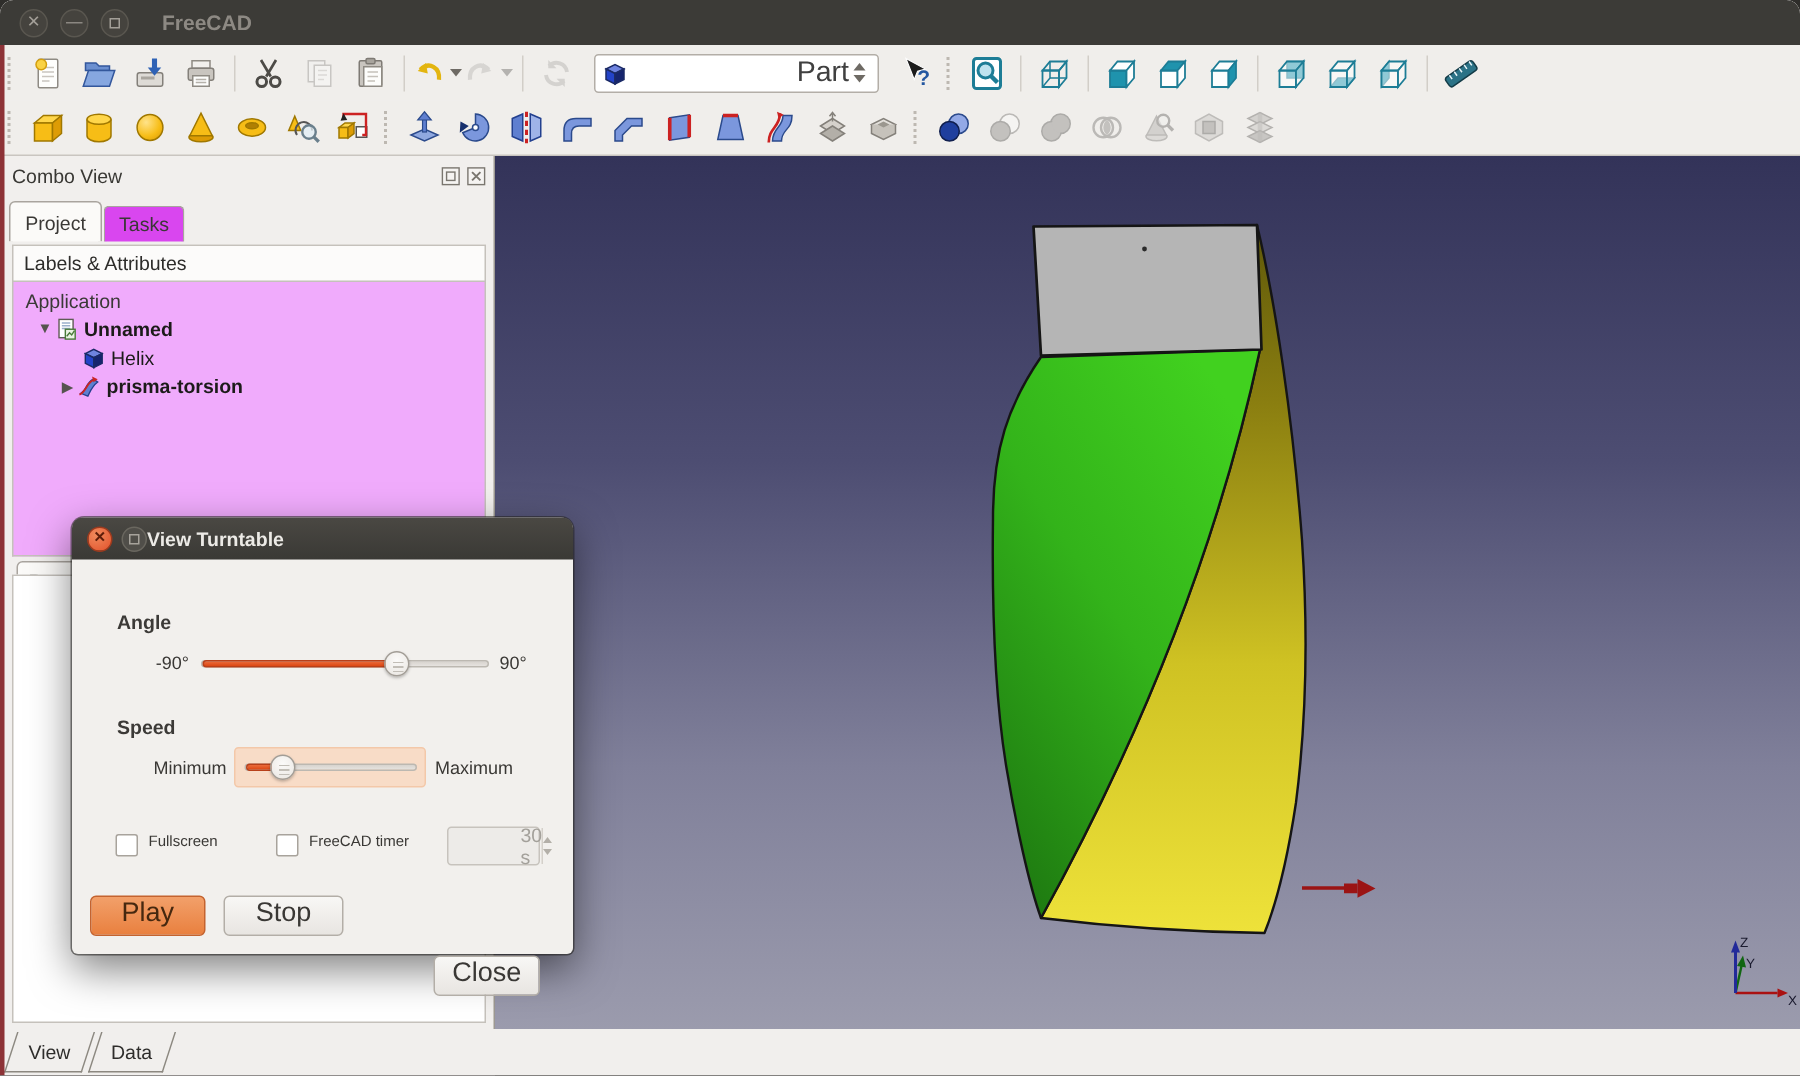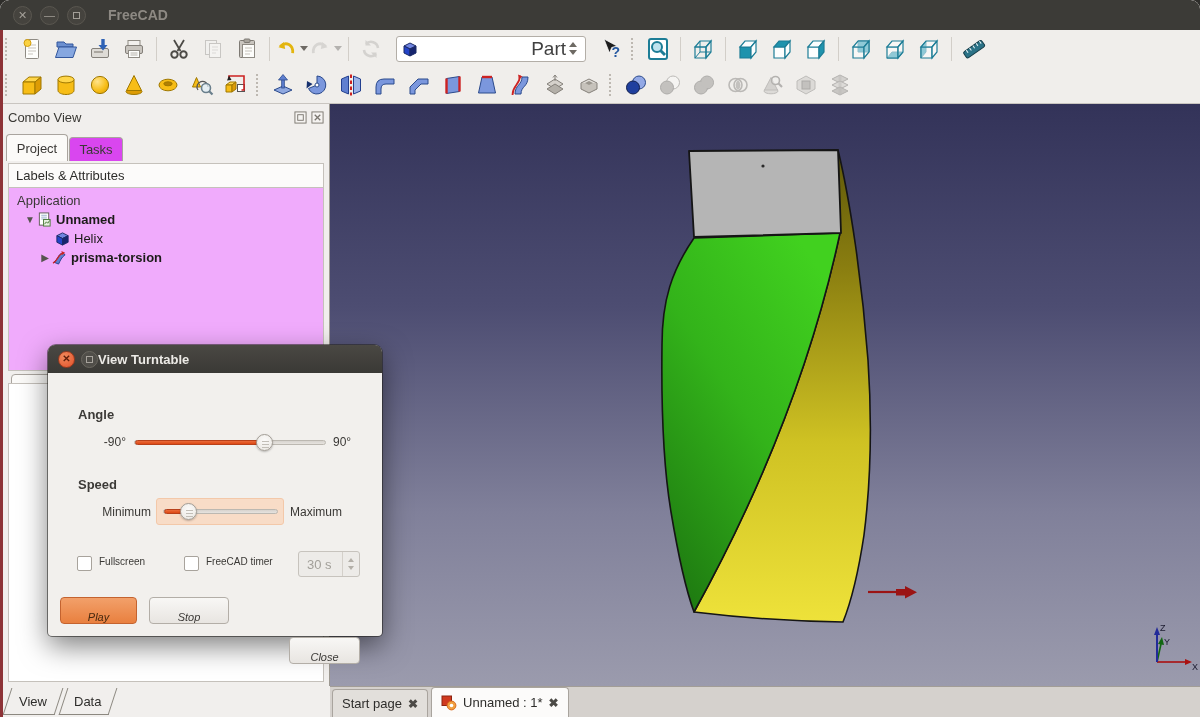--- a/index.html
+++ b/index.html
@@ -75,26 +75,26 @@
   .dlg-label{position:absolute;font-weight:bold;font-size:13px;color:#3c3a37;}
   .sl-minmax{position:absolute;font-size:12px;color:#3a3835;}
   .track{position:absolute;height:5px;border-radius:3px;background:linear-gradient(#d7d3ce,#e6e3df);border:1px solid #bcb8b1;}
   .track .fill{position:absolute;left:0;top:-1px;height:5px;border-radius:3px 0 0 3px;background:linear-gradient(#ea6b3b,#dd4814);border:1px solid #b8401a;}
   .handle{position:absolute;top:-7px;width:17px;height:17px;border-radius:50%;background:radial-gradient(circle at 50% 35%,#fbfaf9,#e9e6e1);border:1px solid #a29d96;box-shadow:0 1px 2px rgba(0,0,0,.25);}
   .handle::after{content:"";position:absolute;left:5px;top:5.5px;width:7px;height:7px;background:repeating-linear-gradient(#c2beb7 0 1px,transparent 1px 3px);}
   .focus-wrap{position:absolute;background:#f8dcc7;border:1px solid #f3c8a9;border-radius:3px;}
   .cb{position:absolute;width:15px;height:15px;background:#fff;border:1px solid #a8a39c;border-radius:2px;}
   .cb-label{position:absolute;font-size:10px;color:#3a3835;}
   .spinbox{position:absolute;width:62px;height:26px;background:#edebe8;border:1px solid #c7c3bd;border-radius:3px;display:flex;align-items:center;}
-  .spin-val{flex:1;font-size:13px;color:#a3a09a;padding-left:8px;}
+  .spin-val{flex:1;font-size:13px;color:#a3a09a;padding-left:8px;margin-left:40px;}
   .spin-arrows{width:17px;height:24px;border-left:1px solid #d4d0ca;display:flex;flex-direction:column;align-items:center;justify-content:center;gap:4px;}
   .spin-arrows i{display:block;width:0;height:0;border-left:3.5px solid transparent;border-right:3.5px solid transparent;}
   .spin-arrows .up{border-bottom:4px solid #b3afa8;}
   .spin-arrows .dn{border-top:4px solid #b3afa8;}
-  .dlg-button{position:absolute;height:27px;border-radius:4px;font-size:11px;display:flex;align-items:flex-end;justify-content:center;font-style:italic;}
+  .dlg-button{position:absolute;height:27px;border-radius:4px;font-size:18px;display:flex;align-items:flex-start;justify-content:center;}
   .dlg-button.plain{background:linear-gradient(#f8f7f5,#e8e5e1);border:1px solid #b3aea7;color:#3a3835;}
   .dlg-button.primary{background:linear-gradient(#f2a06a,#e9803f);border:1px solid #c4632f;color:#46280f;}
 </style>
 </head>
 <body>
 
 <div id="app">
 
   <div class="titlebar">
     <div class="winbtn">✕</div>
@@ -643,37 +643,20 @@
       <path d="M12,44 L16,26" stroke="#116611" stroke-width="1.6"></path>
       <path d="M13,26 L17,19 L19,27 Z" fill="#116611"></path>
       <path d="M12,44 V16" stroke="#222a99" stroke-width="2"></path>
       <path d="M9,17 L12,9 L15,17 Z" fill="#222a99"></path>
       <text x="15" y="13" font-size="9" fill="#1a1a2e">Z</text>
       <text x="19" y="27" font-size="9" fill="#1a1a2e">Y</text>
       <text x="47" y="52" font-size="9" fill="#1a1a2e">X</text>
     </svg>
   </div>
 
-  <div class="mdi-bar">
-    <div class="mdi-tab">
-      <span>Start page</span>
-      <span class="tab-close"></span>
-    </div>
-    <div class="mdi-tab active">
-      <span class="ic">
-          <svg viewBox="0 0 16 16">
-            <rect x="1" y="1" width="9.5" height="9.5" fill="#d0391e" stroke="#8c2410"></rect>
-            <circle cx="10.5" cy="10.5" r="4.4" fill="#f0a040" stroke="#d9691c"></circle>
-            <circle cx="10.5" cy="10.5" r="1.8" fill="#fff"></circle>
-          </svg>
-        </span>
-      <span>Unnamed : 1*</span>
-      <span class="tab-close"></span>
-    </div>
-  </div>
 
   <div class="pv-tabs">
     <div class="pv-tab t0">
         <span>View</span>
       </div>
     <div class="pv-tab t1">
         <span>Data</span>
       </div>
   </div>
 

